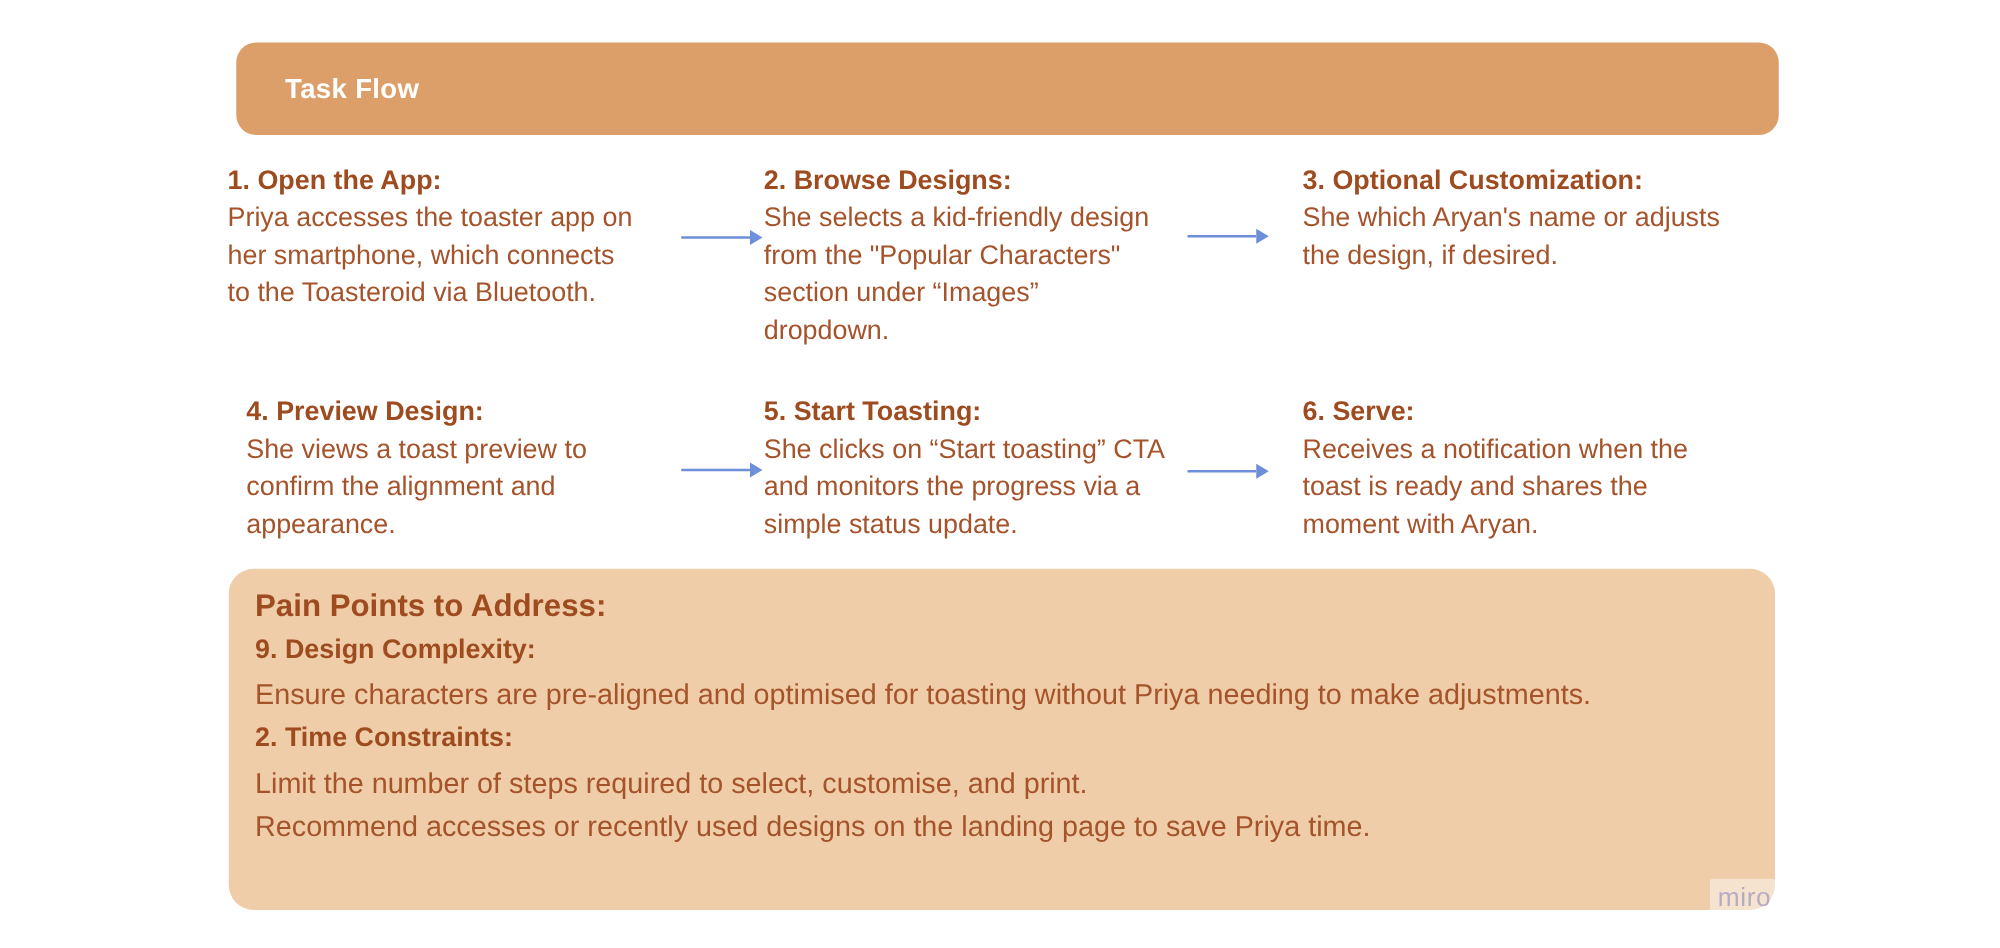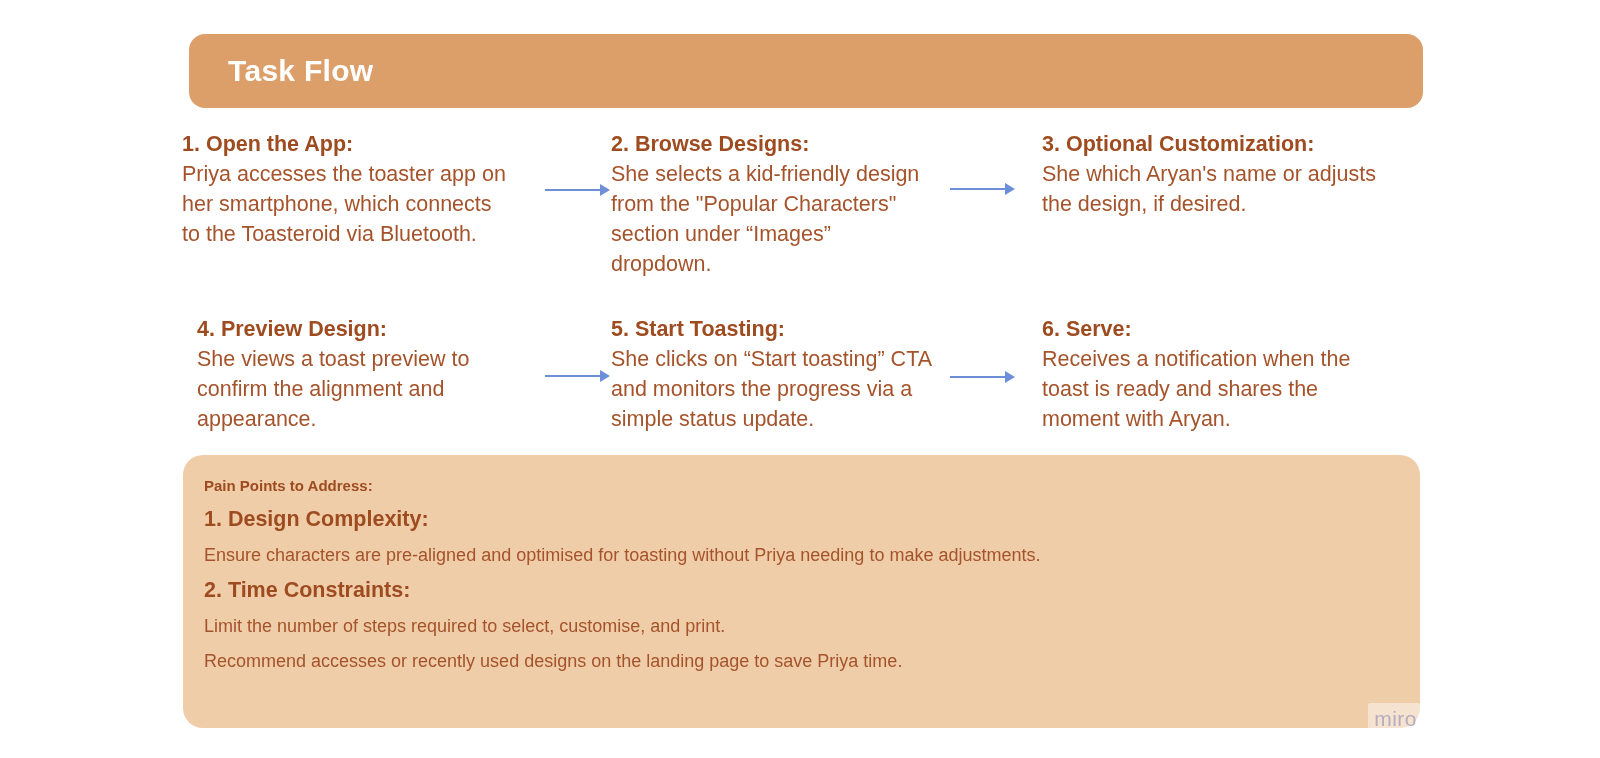--- a/index.html
+++ b/index.html
@@ -19,21 +19,21 @@
     left:189px; top:34px;
     width:1234px; height:74px;
     background:var(--header_bg, #DD9F69);
     border-radius:16px;
     display:flex; align-items:center;
     box-sizing:border-box;
     padding-left:39px;
   }
   .header .title {
     color:var(--title_white, #FFFFFF);
-    font-size:30px;
+    font-size:22px;
     font-weight:bold;
     letter-spacing:0.3px;
   }
 
   
   .step {
     position:absolute;
     width:400px;
   }
   .step .step-heading {
@@ -80,33 +80,33 @@
   .pain-panel {
     position:absolute;
     left:183px; top:455px;
     width:1237px; height:273px;
     background:var(--panel_bg, #EFCDA8);
     border-radius:20px;
     box-sizing:border-box;
     padding:14px 24px 0 21px;
   }
   .pain-panel .pp-title {
-    font-size:15px;
+    font-size:25px;
     line-height:33px;
     font-weight:bold;
     color:var(--heading_text, #9E4B20);
   }
   .pain-panel .pp-heading {
     font-size:21.5px;
     line-height:35.5px;
     font-weight:bold;
     color:var(--heading_text, #9E4B20);
   }
   .pain-panel .pp-text {
-    font-size:18px;
+    font-size:23px;
     line-height:35.5px;
     color:var(--body_text, #A5532B);
   }
 
   
   .watermark {
     position:absolute;
     left:1368px; top:691px;
     width:52px; height:32px;
     background:rgba(255,255,255,0.45);
@@ -176,21 +176,21 @@
 
   <div class="arrow" id="arrow-1"></div>
   <div class="arrow" id="arrow-2"></div>
   <div class="arrow" id="arrow-3"></div>
   <div class="arrow" id="arrow-4"></div>
 
   <div class="pain-panel">
     <div class="pp-title">Pain Points to Address:</div>
 
     <div>
-      <div class="pp-heading">1. Design Complexity:</div>
+      <div class="pp-heading">9. Design Complexity:</div>
       <div class="pp-text">Ensure characters are pre-aligned and optimised for toasting without Priya needing to make adjustments.</div>
     </div>
 
     <div>
       <div class="pp-heading">2. Time Constraints:</div>
       <div class="pp-text">Limit the number of steps required to select, customise, and print.</div>
     </div>
 
     <div>
       <div class="pp-text">Recommend accesses or recently used designs on the landing page to save Priya time.</div>

